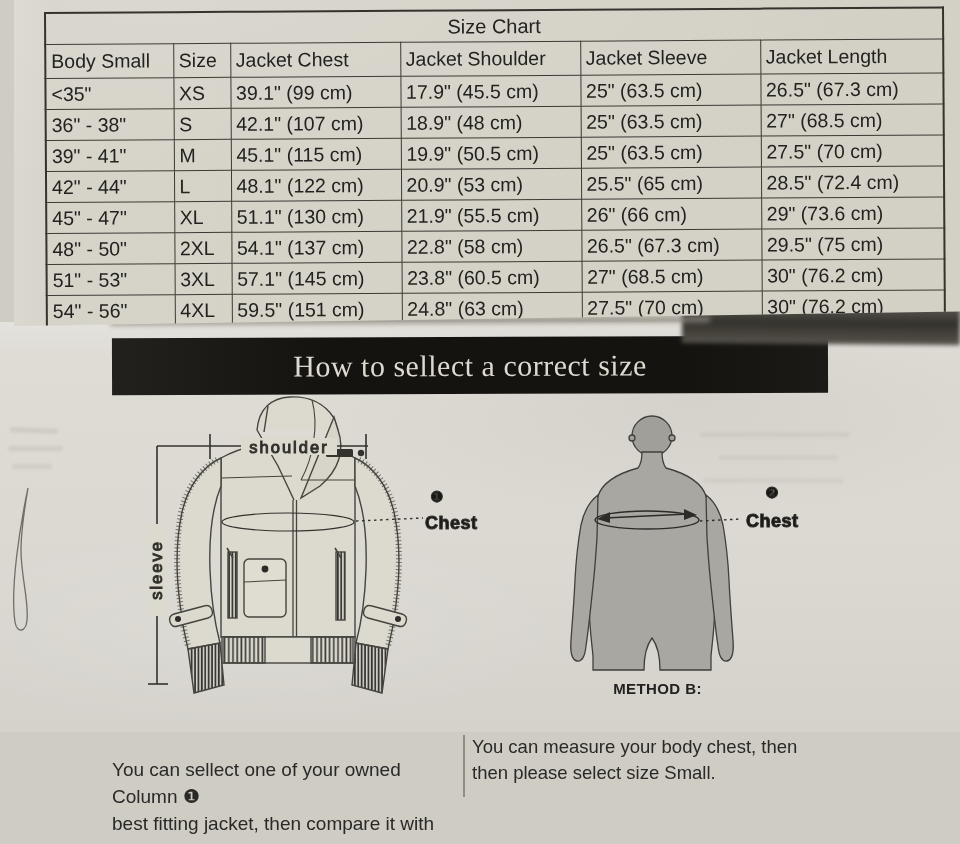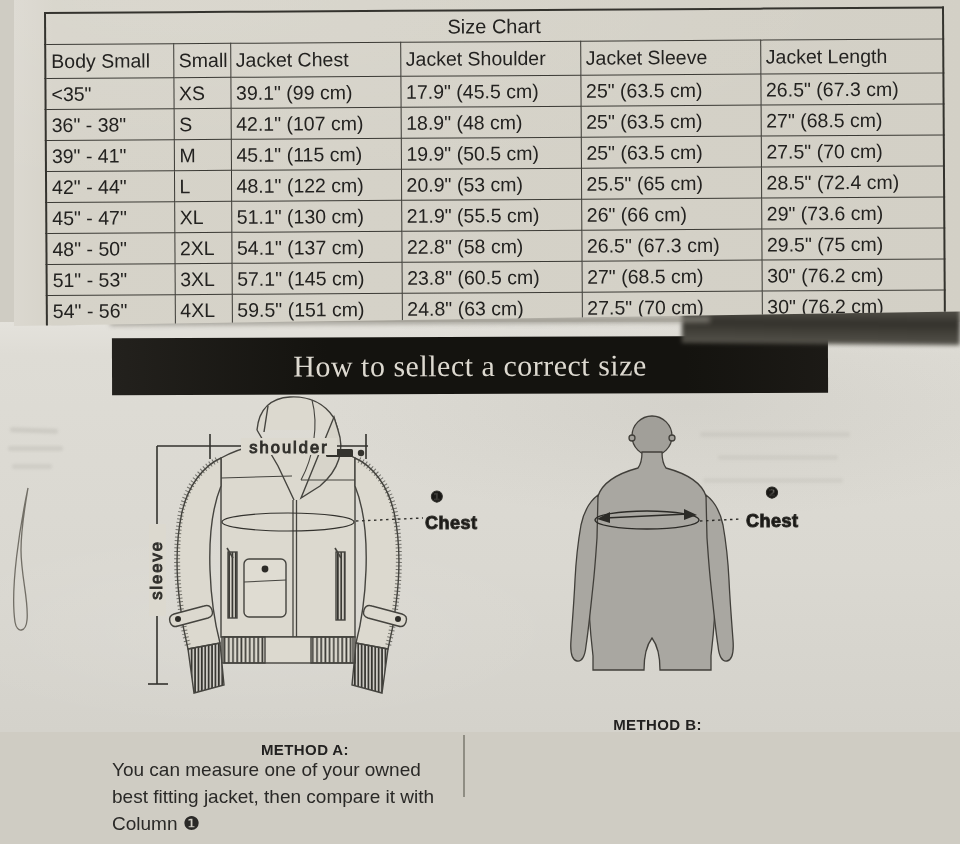--- a/index.html
+++ b/index.html
@@ -41,21 +41,21 @@
 
   svg{position:absolute;overflow:visible;}
   svg text{font-family:"Liberation Sans","DejaVu Sans",sans-serif;}
   .diag-label{font-size:16.5px;letter-spacing:2px;fill:#2b2a26;}
   .chest-label{font-size:18px;font-weight:bold;fill:#191815;letter-spacing:.5px;}
   .marker{font-size:15px;fill:#191815;}
   .jacket{left:105px;top:70px;width:370px;height:310px;}
   .body-fig{left:560px;top:86px;width:320px;height:265px;}
   .pen-mark{left:0;top:58px;width:70px;height:290px;}
 
-  .method-head{position:absolute;text-align:center;color:#222120;margin-top:36px;}
+  .method-head{position:absolute;text-align:center;color:#222120;}
   .method-head .m-title{font-size:15px;font-weight:bold;letter-spacing:.4px;}
   .method-head .m-sub{font-size:16.5px;font-weight:bold;letter-spacing:.3px;margin-top:7px;}
   .method-a-head{left:150px;top:383px;width:310px;}
   .method-b-head{left:505px;top:358px;width:305px;}
 
   .para{position:absolute;color:#2a2927;}
   .para-left{left:112px;top:434px;width:360px;font-size:19px;line-height:27px;}
   .para-right{left:472px;top:412px;width:400px;font-size:18.5px;line-height:25.5px;}
   .divider{position:absolute;left:463px;top:413px;width:1.5px;height:62px;background:#8f8d83;}
 
@@ -157,33 +157,34 @@
         <line x1="45" y1="110" x2="128" y2="106" stroke-width="1.6"></line>
         <polygon points="50,104 37,111 50,115" fill="#2c2b27" stroke="none"></polygon>
         <polygon points="124,101 137,107 124,112" fill="#2c2b27" stroke="none"></polygon>
         <line x1="140" y1="113" x2="182" y2="111" stroke-dasharray="2.5,3.5" stroke-width="1.4"></line>
         <text x="212" y="90" text-anchor="middle" class="marker">❷</text>
         <text x="186" y="119" class="chest-label">Chest</text>
       </g>
     </svg>
 
     <div class="method-head method-a-head">
-      <div class="m-title">METHOD A:</div>
     </div>
     <div class="method-head method-b-head">
       <div class="m-title">METHOD B:</div>
     </div>
 
     <div class="para para-left">
-      <div>You can measure one of your owned</div>
+      <div>You can sellect one of your owned</div>
+      <div>Column ❶</div>
       <div>best fitting jacket, then compare it with</div>
-      <div>Column ❶</div>
     </div>
     <div class="divider"></div>
     <div class="para para-right">
+      <div>You can measure your body chest, then</div>
+      <div>then please select size Small.</div>
     </div>
   </div>
 
   <div class="shadow-band"></div>
   <div class="shadow-line"></div>
 
   <div class="paper-top">
     <div class="table-wrap">
       <table id="size-table">
         <colgroup>
@@ -193,21 +194,21 @@
           <col style="width:180px">
             <col style="width:180px">
             <col style="width:183px">
         </colgroup>
         <tbody>
             <tr>
               <td colspan="6" class="title-cell">Size Chart</td>
             </tr>
             <tr>
               <td class="head-cell">Body Small</td>
-              <td class="head-cell">Small</td>
+              <td class="head-cell">Size</td>
               <td class="head-cell">Jacket Chest</td>
               <td class="head-cell">Jacket Shoulder</td>
               <td class="head-cell">Jacket Sleeve</td>
               <td class="head-cell">Jacket Length</td>
             </tr>
             <tr>
               <td class="data-cell">&lt;35"</td>
               <td class="data-cell">XS</td>
               <td class="data-cell">39.1" (99 cm)</td>
               <td class="data-cell">17.9" (45.5 cm)</td>

